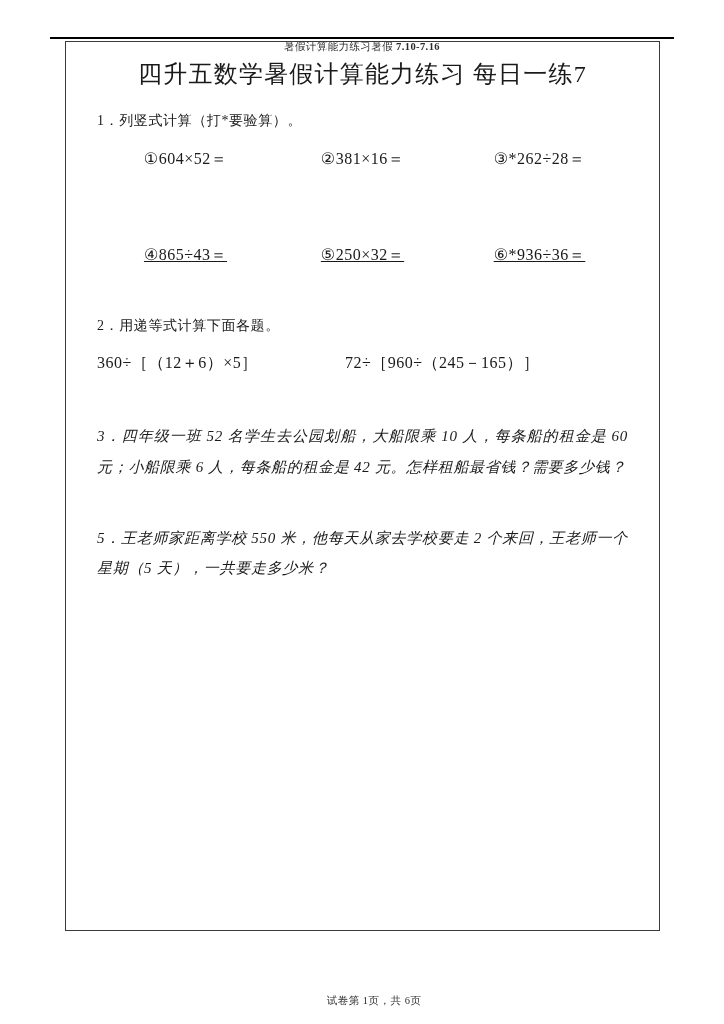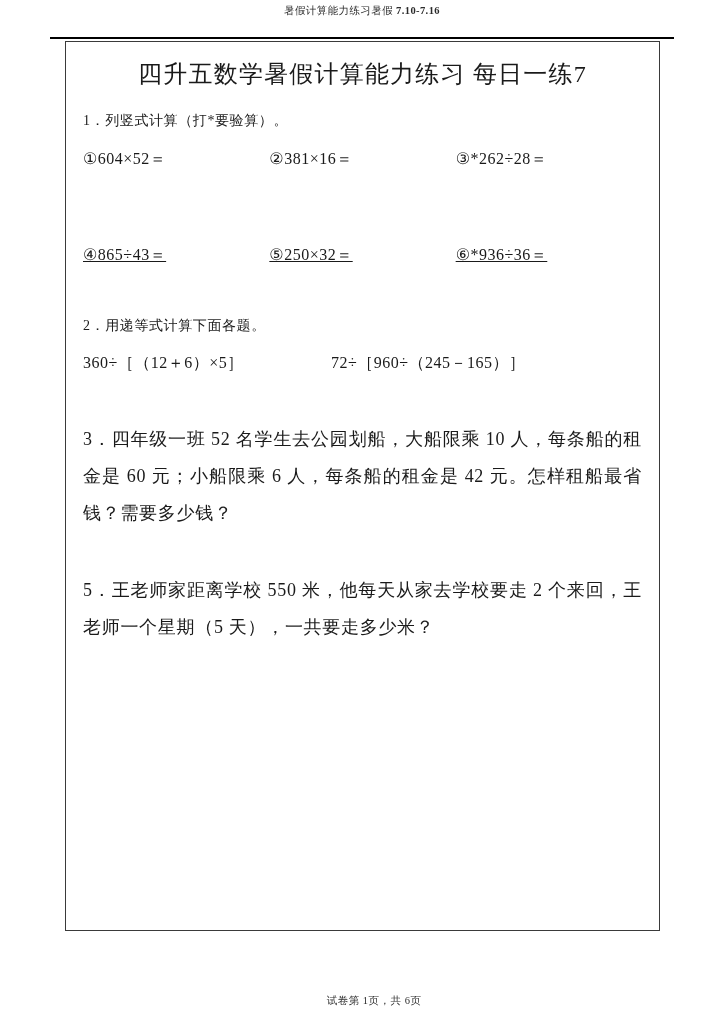--- a/index.html
+++ b/index.html
@@ -12,26 +12,26 @@
     background: #ffffff;
     font-family: "Liberation Serif", "DejaVu Serif", serif;
     color: #1a1a1a;
     position: relative;
     overflow: hidden;
   }
 
   
   .page-header {
     position: absolute;
-    top: 4px;
+    top: 32px;
     left: 52px;
     right: 52px;
     height: 22px;
     display: flex;
-    align-items: flex-start;
+    align-items: flex-end;
     justify-content: center;
     font-size: 10.5px;
     color: #2b2b2b;
     letter-spacing: 0.4px;
     white-space: nowrap;
   }
   .page-header .hdr-left { font-weight: 400; }
   .page-header .hdr-right { font-weight: 400; }
   .page-header .hdr-right b { font-weight: 700; }
 
@@ -54,21 +54,21 @@
     box-sizing: border-box;
   }
 
   .content {
     position: absolute;
     top: 48px;
     left: 65px;
     width: 595px;
     height: 876px;
     box-sizing: border-box;
-    padding: 0 18px;
+    padding: 0 32px;
   }
 
   .doc-title {
     text-align: center;
     font-size: 24px;
     font-weight: 400;
     letter-spacing: 1.2px;
     margin: 10px 0 0 0;
     line-height: 1.35;
     white-space: nowrap;
@@ -91,31 +91,32 @@
     display: flex;
     font-size: 16px;
     letter-spacing: 0.5px;
     line-height: 1.5;
     white-space: nowrap;
   }
   .expr-row + .expr-row {
     margin-top: 72px;
     text-decoration: underline;
   }
-  .expr-row.cols3 > .expr { width: 190px; }
+  .expr-row.cols3 > .expr { width: 190px; text-align: center; }
   .expr-row.cols2 > .expr { width: 248px; }
   .expr { display: block; }
 
   .word-problem {
     margin-top: 26px;
-    font-size: 18px;
+    font-size: 15px;
     line-height: 2.05;
     letter-spacing: 0.7px;
     text-align: justify;
     text-justify: inter-ideograph;
+    font-style: italic;
   }
   .word-problem .lead { white-space: nowrap; }
 
   
   .page-footer {
     position: absolute;
     bottom: 16px;
     left: 12px;
     width: 100%;
     text-align: center;

